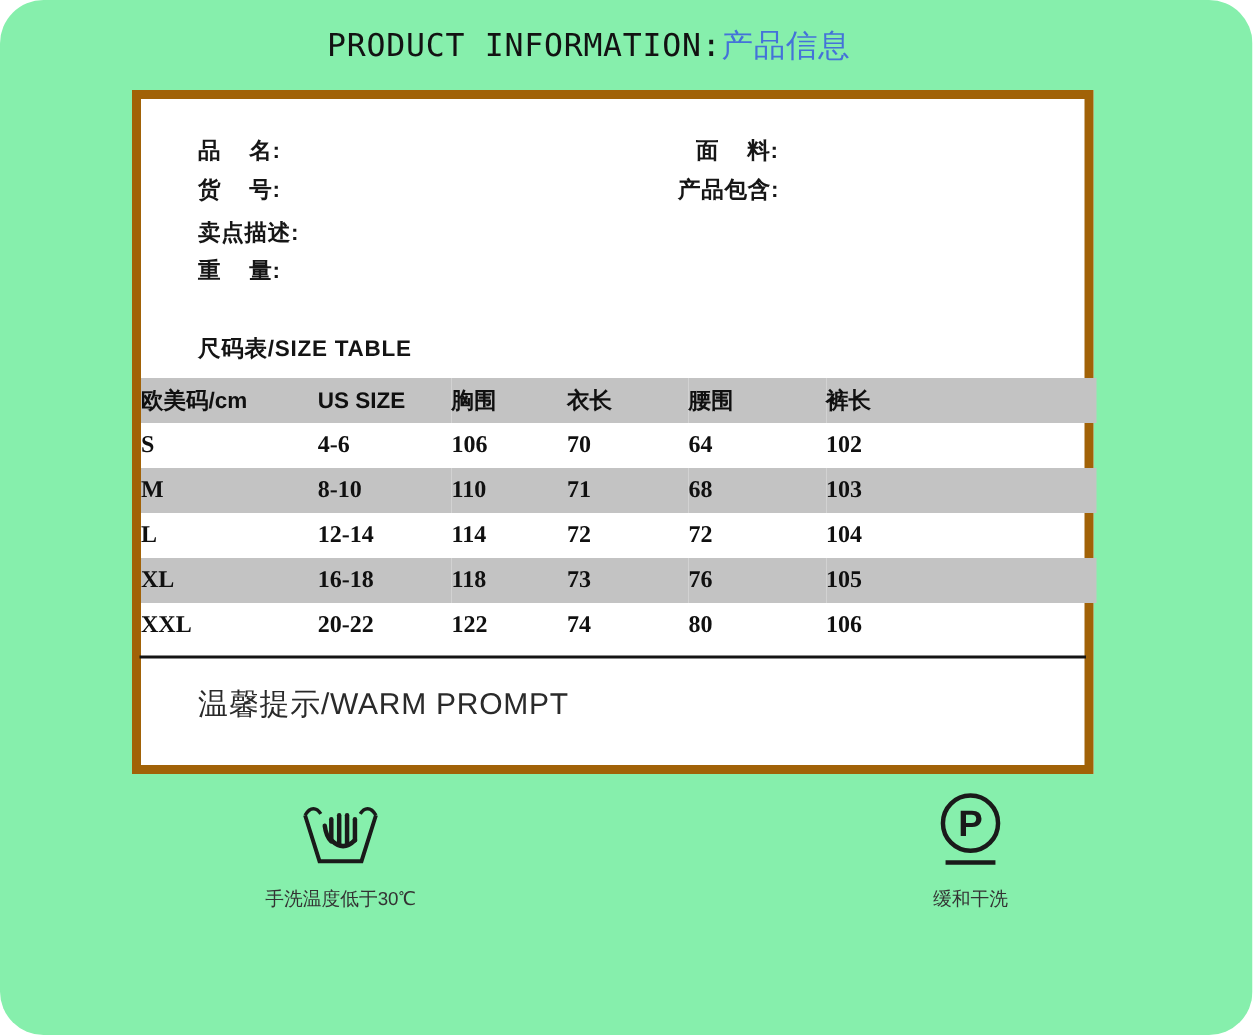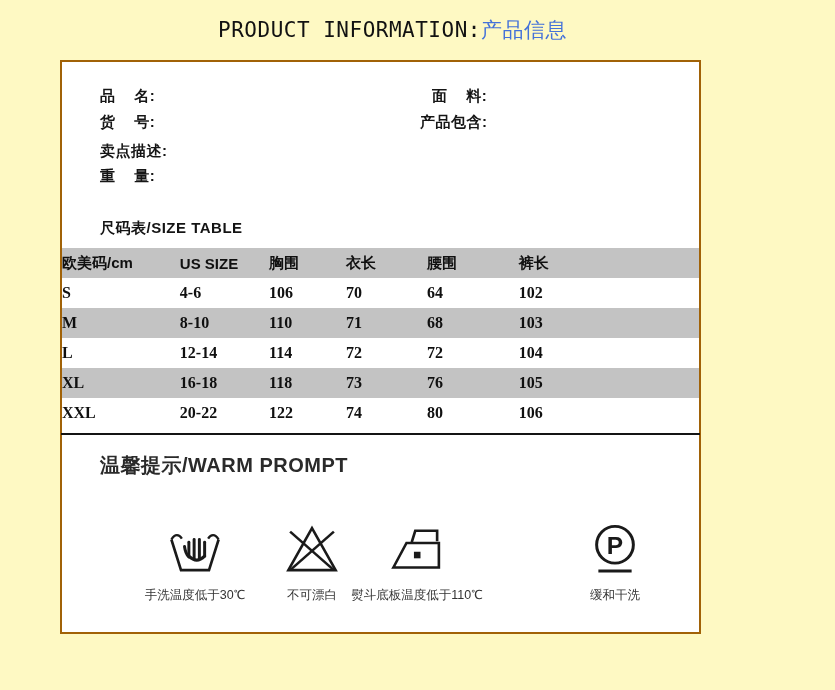--- a/index.html
+++ b/index.html
@@ -1,48 +1,49 @@
 <!DOCTYPE html>
 <html><head>
 <meta charset="utf-8">
 <style>
   * { margin: 0; padding: 0; box-sizing: border-box; }
   html, body { background: #ffffff; }
   .page {
     position: relative;
     width: 835px;
     height: 690px;
-    background: #fef9c3;
+    background: #86efac;
     font-family: "Liberation Sans", sans-serif;
     color: #111;
     overflow: hidden;
+    border-radius: 29px;
   }
   
   .title {
     position: absolute;
     top: 16px;
     left: 72px;
     width: 641px;
     text-align: center;
     font-family: "DejaVu Sans Mono", "Liberation Mono", monospace;
     font-size: 21px;
     font-weight: 500;
     letter-spacing: 0.5px;
     white-space: nowrap;
     color: #121212;
   }
   .title .zh { color: #4472d9; }
   
   .box {
     position: absolute;
-    left: 60px;
+    left: 88px;
     top: 60px;
     width: 641px;
-    height: 574px;
-    border: 2px solid #a16207;
+    height: 456px;
+    border: 6px solid #a16207;
     background: #fff;
   }
   
   .info-label {
     position: absolute;
     font-size: 15px;
     font-weight: 600;
     color: #161616;
     white-space: pre;
     letter-spacing: 0.5px;
@@ -89,21 +90,21 @@
   .divider {
     position: absolute;
     left: -1px; right: -1px; top: 371px;
     border-top: 2px solid #141414;
   }
   
   .warm-title {
     position: absolute;
     left: 38px; top: 390px;
     font-size: 20px;
-    font-weight: 700;
+    font-weight: 400;
     color: #2a2a2a;
     letter-spacing: 0.5px;
   }
   .warm-note {
     position: absolute;
     left: 38px; top: 425px;
     font-size: 12px;
     color: #4a4a4a;
     letter-spacing: 0.3px;
   }
@@ -228,37 +229,21 @@
             <path d="M31 20 V42"></path>
             <path d="M37 20 V42"></path>
             <path d="M43 23 V39"></path>
           <path d="M25 39 Q34 48 43 39"></path>
           <path d="M20 28 Q21 36 25 40"></path>
         </g>
       </svg>
       <div class="care-label">手洗温度低于30℃</div>
     </div>
 
-    <div class="care-item ci-1">
-      <svg viewBox="0 0 64 64" fill="none" stroke="#1a1a1a" stroke-width="3">
-        <path d="M32 7 L5 55 H59 Z"></path>
-        <path d="M7 11 L57 55"></path>
-        <path d="M57 11 L7 55"></path>
-      </svg>
-      <div class="care-label">不可漂白</div>
-    </div>
-
-    <div class="care-item ci-2">
-      <svg viewBox="0 0 64 64" fill="none" stroke="#1a1a1a" stroke-width="3">
-        <path d="M5 52 L20 24 H57 V52 Z"></path>
-        <path d="M26 23 L30 10 H55 V22"></path>
-        <rect x="28.5" y="34" width="7.5" height="7.5" fill="#1a1a1a" stroke="none"></rect>
-      </svg>
-      <div class="care-label">熨斗底板温度低于110℃</div>
-    </div>
+
 
 
     <div class="care-item ci-4">
       <svg viewBox="0 0 64 64" fill="none" stroke="#1a1a1a" stroke-width="3.4">
         <circle cx="32" cy="26" r="21"></circle>
         <text x="32" y="36" text-anchor="middle" fill="#1a1a1a" stroke="none" font-family="Liberation Sans, sans-serif" font-size="28" font-weight="bold">P</text>
         <path d="M13 56 H51"></path>
       </svg>
       <div class="care-label">缓和干洗</div>
     </div>

